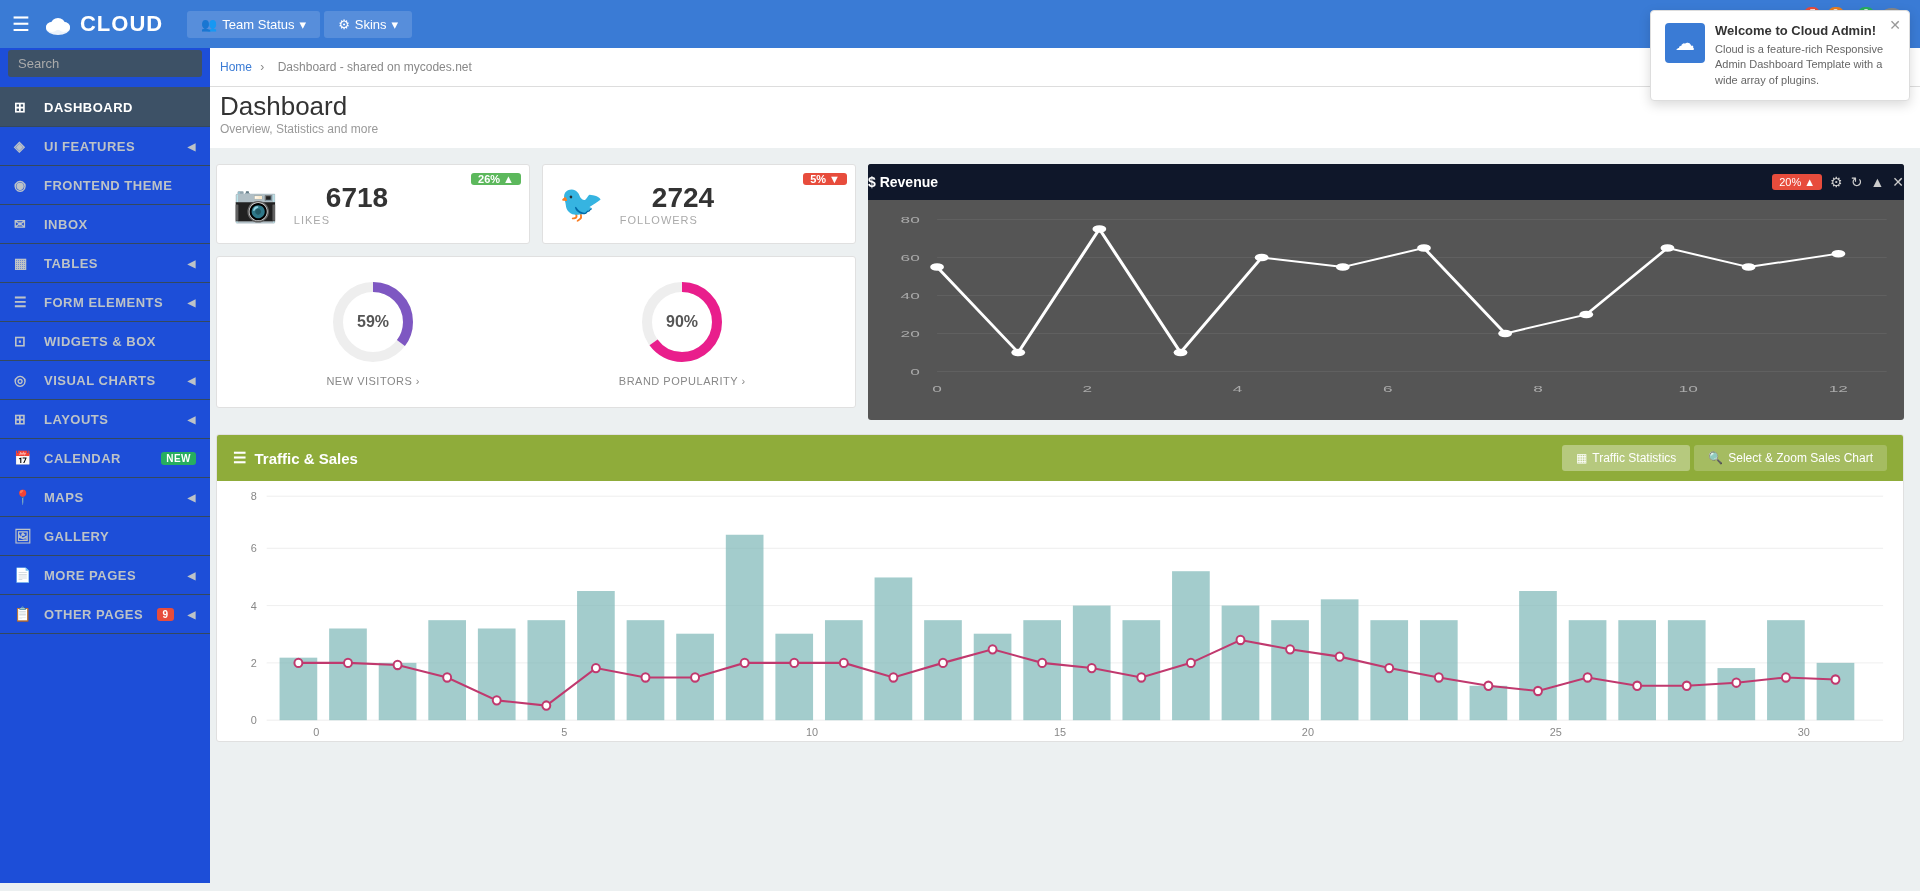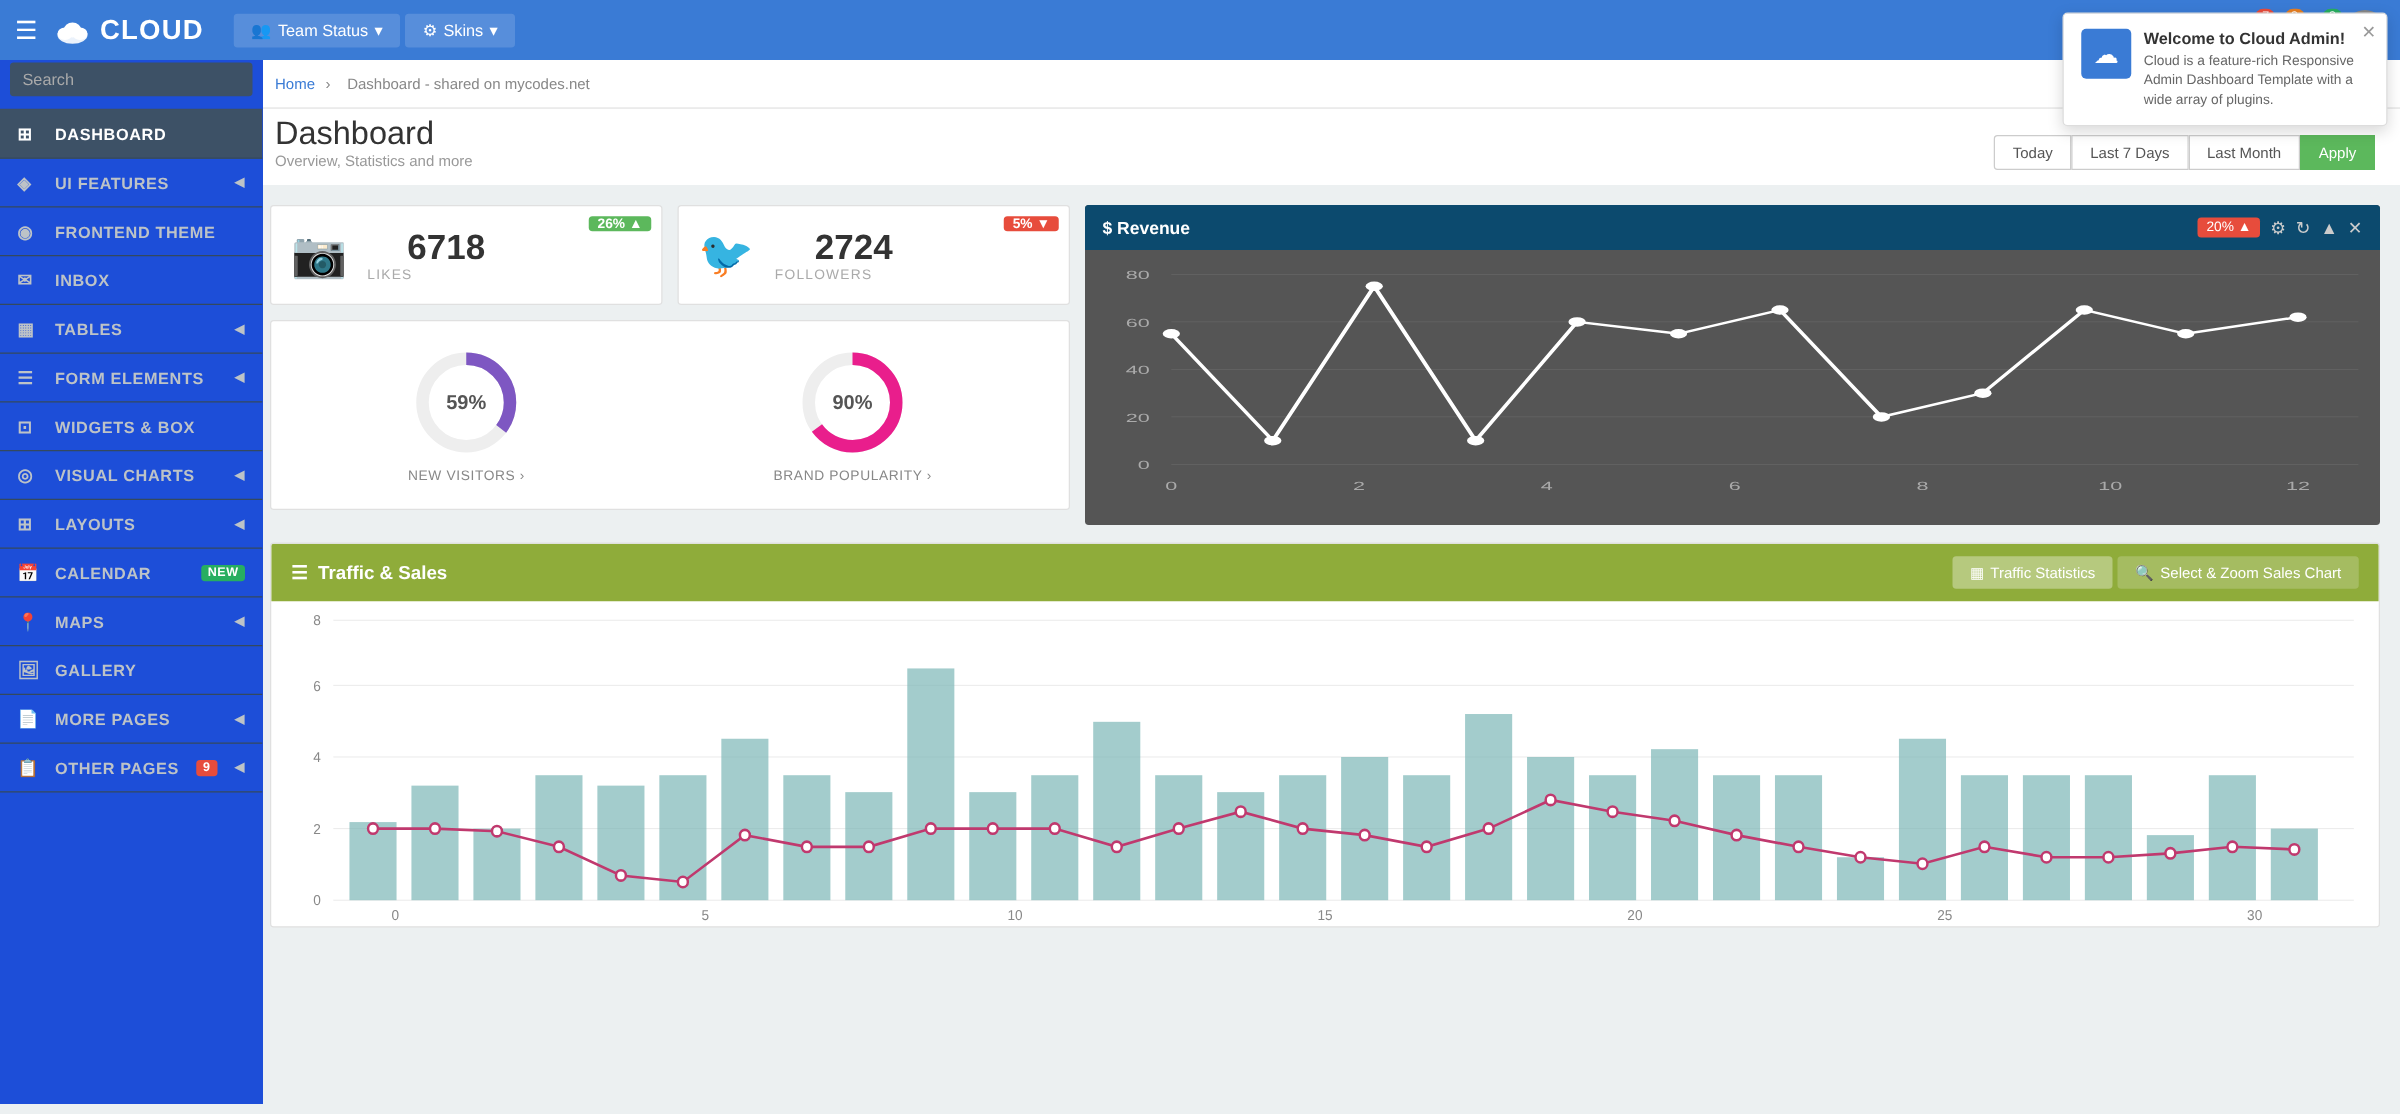--- a/index.html
+++ b/index.html
@@ -222,22 +222,22 @@
     .revenue-chart {
       background: #555;
       border-radius: 3px;
       flex: 1;
       min-width: 580px;
       padding: 0;
       overflow: hidden;
       position: relative;
     }
     .revenue-chart .rc-header {
-      background: #0c4a6e;
-      padding: 10px 14px;
+      background: #0f172a;
+      padding: 10px 0;
       display: flex;
       align-items: center;
       justify-content: space-between;
     }
     .revenue-chart .rc-title { color: #fff; font-size: 14px; font-weight: 600; }
     .revenue-chart .rc-controls { display: flex; gap: 8px; align-items: center; }
     .rc-badge { background: #e74c3c; color: #fff; padding: 2px 7px; border-radius: 3px; font-size: 11px; font-weight: normal; }
     .rc-ctrl-icon { color: #ccc; cursor: pointer; font-size: 14px; }
     .rc-chart-area { padding: 10px 0 20px; position: relative; height: 220px; }
 
@@ -414,26 +414,20 @@
       <div class="bc-path">
         <a href="#">Home</a>
         <span>›</span>
         <span>Dashboard - shared on mycodes.net</span>
       </div>
     </div>
     <div class="page-header">
       <div>
         <h1>Dashboard</h1>
         <div class="ph-sub">Overview, Statistics and more</div>
-      </div>
-      <div class="date-filter">
-        <button class="date-btn">Today</button>
-        <button class="date-btn">Last 7 Days</button>
-        <button class="date-btn">Last Month</button>
-        <button class="date-btn active">Apply</button>
       </div>
     </div>
 
     <div class="content">
 
       <div class="widgets-row">
 
         <div class="stat-cards">
 
           <div class="stat-row">

